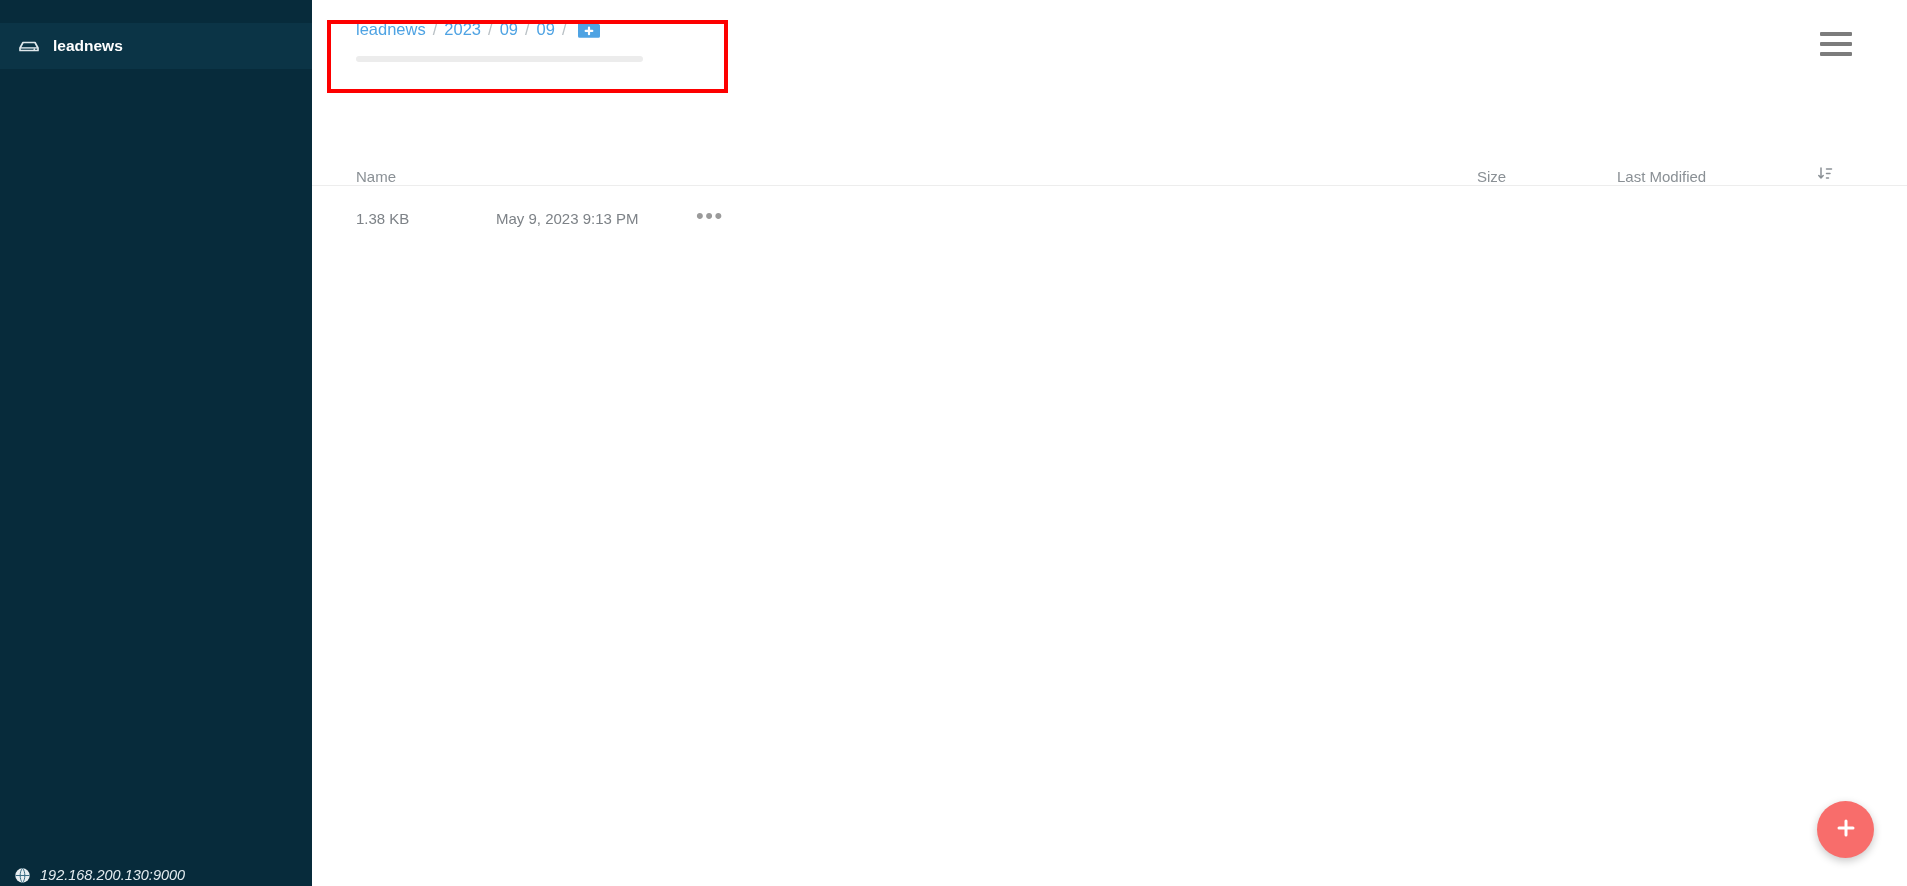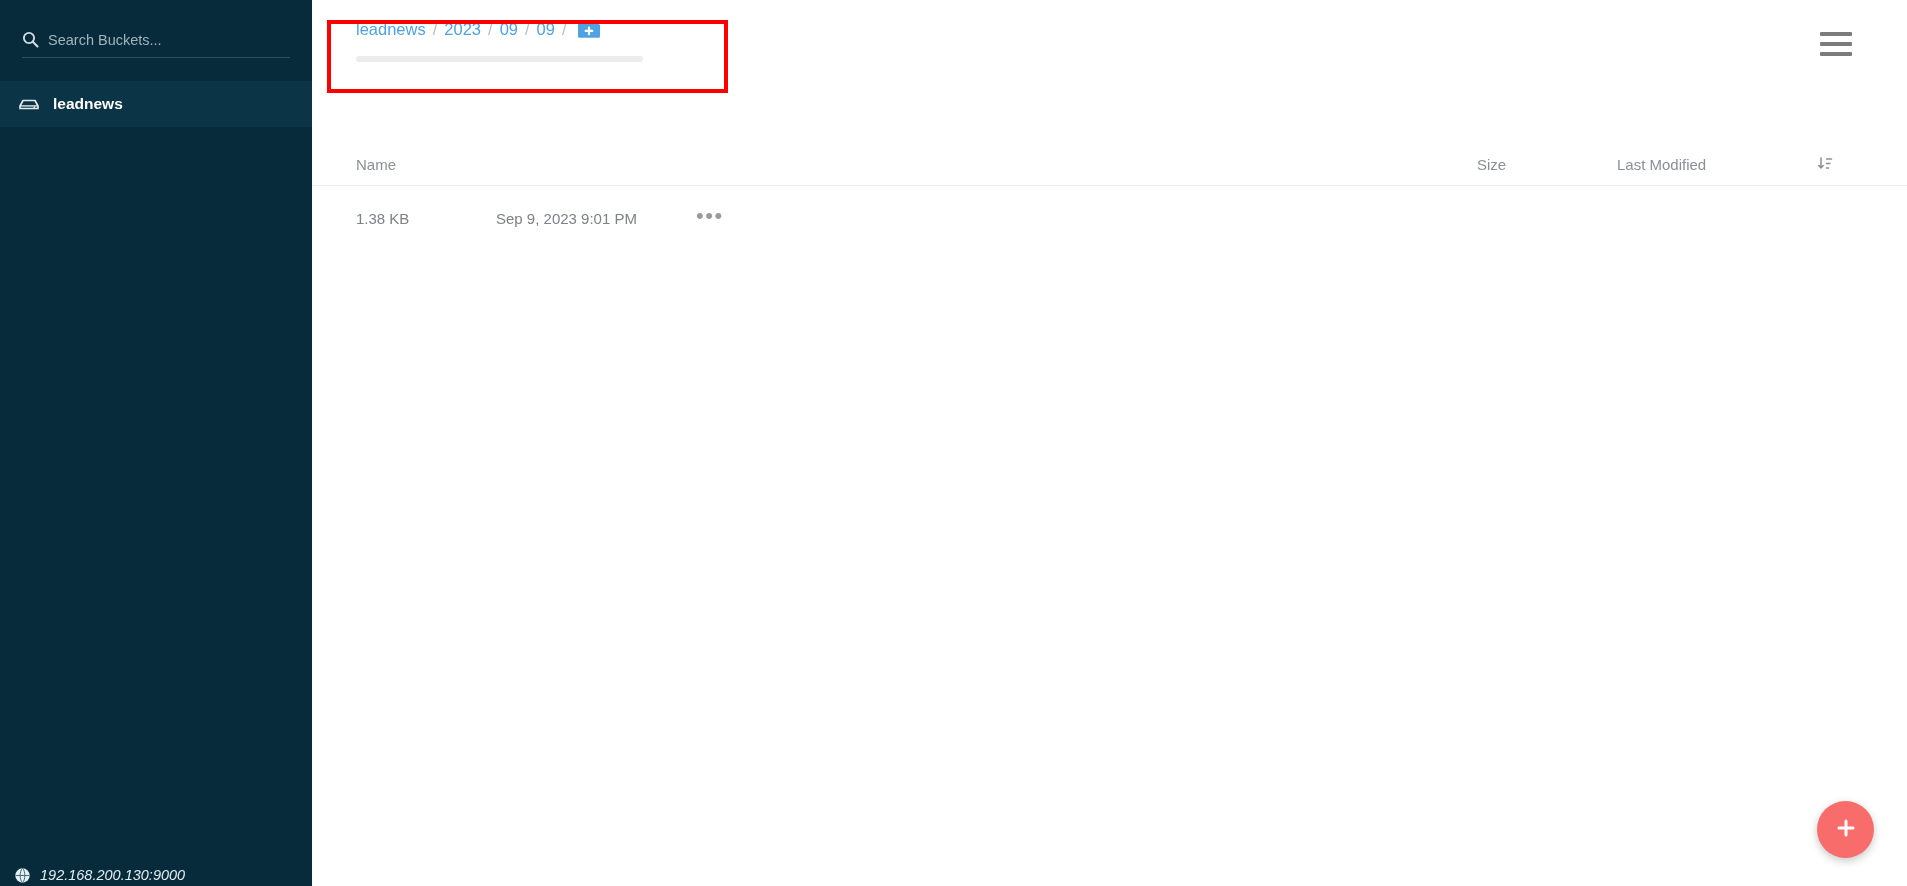--- a/index.html
+++ b/index.html
@@ -112,21 +112,21 @@
   .obj-search-input {
     background:transparent; border:none; outline:none;
     color:#555; font-size:14.5px; width:100%;
     font-family:"Liberation Sans", sans-serif;
   }
   .obj-search-input::placeholder { color:#a8aeb3; }
 
   
   .obj-table { margin-top:32px; width:100%; }
   .obj-head {
-    display:flex; align-items:center;
+    display:flex; align-items:flex-end;
     height:42px;
     border-bottom:1px solid #ededed;
     font-size:15px; color:#8a9095;
     padding-left:44px; padding-right:30px;
   }
   .col-name { flex:1 1 auto; }
   .col-size { flex:0 0 140px; }
   .col-mod  { flex:0 0 200px; }
   .col-act  { flex:0 0 60px; text-align:left; }
   .sort-icon { width:17px; height:17px; display:inline-block; }
@@ -173,29 +173,20 @@
   }
 </style>
 </head>
 <body>
 
 <div id="app">
 
   <div class="sidebar">
 
 
-    <div class="bucket-search-wrap">
-      <span class="bucket-search-icon">
-        <svg viewBox="0 0 17 17" xmlns="http://www.w3.org/2000/svg">
-          <circle cx="7" cy="7" r="5.1" fill="none" stroke="#cfdde4" stroke-width="1.9"></circle>
-          <line x1="10.8" y1="10.8" x2="15.5" y2="15.5" stroke="#cfdde4" stroke-width="2.1" stroke-linecap="round"></line>
-        </svg>
-      </span>
-      <input class="bucket-search-input" type="text" placeholder="Search Buckets..." style="">
-    </div>
 
     <div class="bucket-list">
       <div class="bucket-item active">
         <span class="bucket-icon">
           <svg viewBox="0 0 22 22" xmlns="http://www.w3.org/2000/svg">
             <path d="M2 13 L5 7.5 L17 7.5 L20 13 L20 15.5 L2 15.5 Z" fill="none" stroke="#dfe8ec" stroke-width="1.7" stroke-linejoin="round"></path>
             <line x1="2.6" y1="12.9" x2="19.4" y2="12.9" stroke="#dfe8ec" stroke-width="1.4"></line>
             <circle cx="16.3" cy="14.2" r="0.85" fill="#dfe8ec"></circle>
           </svg>
         </span>
@@ -260,21 +251,21 @@
               <line x1="9.5" y1="4" x2="14.5" y2="4" stroke="#8a9095" stroke-width="1.5" stroke-linecap="round"></line>
               <line x1="9.5" y1="8.5" x2="13" y2="8.5" stroke="#8a9095" stroke-width="1.5" stroke-linecap="round"></line>
               <line x1="9.5" y1="13" x2="11.5" y2="13" stroke="#8a9095" stroke-width="1.5" stroke-linecap="round"></line>
             </svg>
           </span>
         </div>
       </div>
 
       <div class="obj-row">
         <div class="col-size cell-size">1.38 KB</div>
-        <div class="col-mod cell-mod">Sep 9, 2023 9:01 PM</div>
+        <div class="col-mod cell-mod">May 9, 2023 9:13 PM</div>
         <div class="col-act">
           <span class="row-menu">•••</span>
         </div>
       </div>
     </div>
 
     <div class="fab">
       <span>
         <svg viewBox="0 0 24 24" xmlns="http://www.w3.org/2000/svg">
           <path d="M12 5 L12 19 M5 12 L19 12" stroke="#ffffff" stroke-width="3" stroke-linecap="round"></path>

